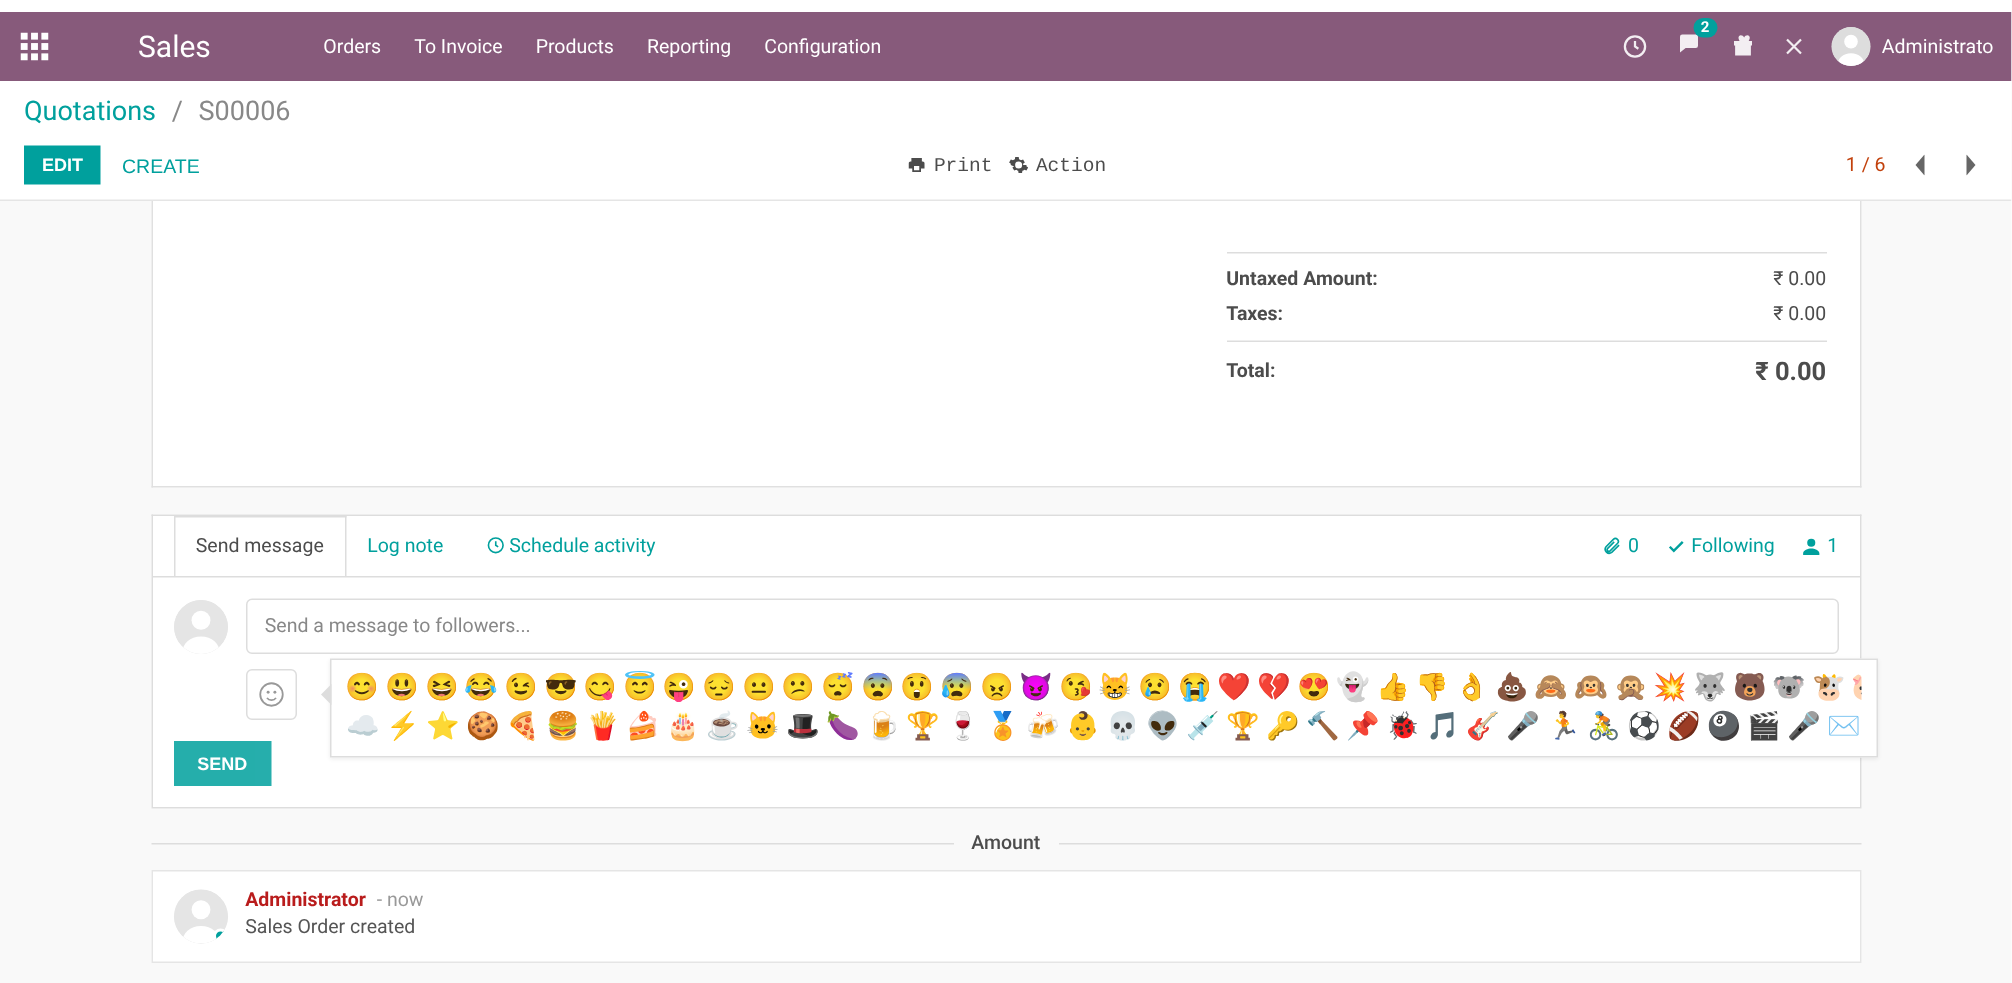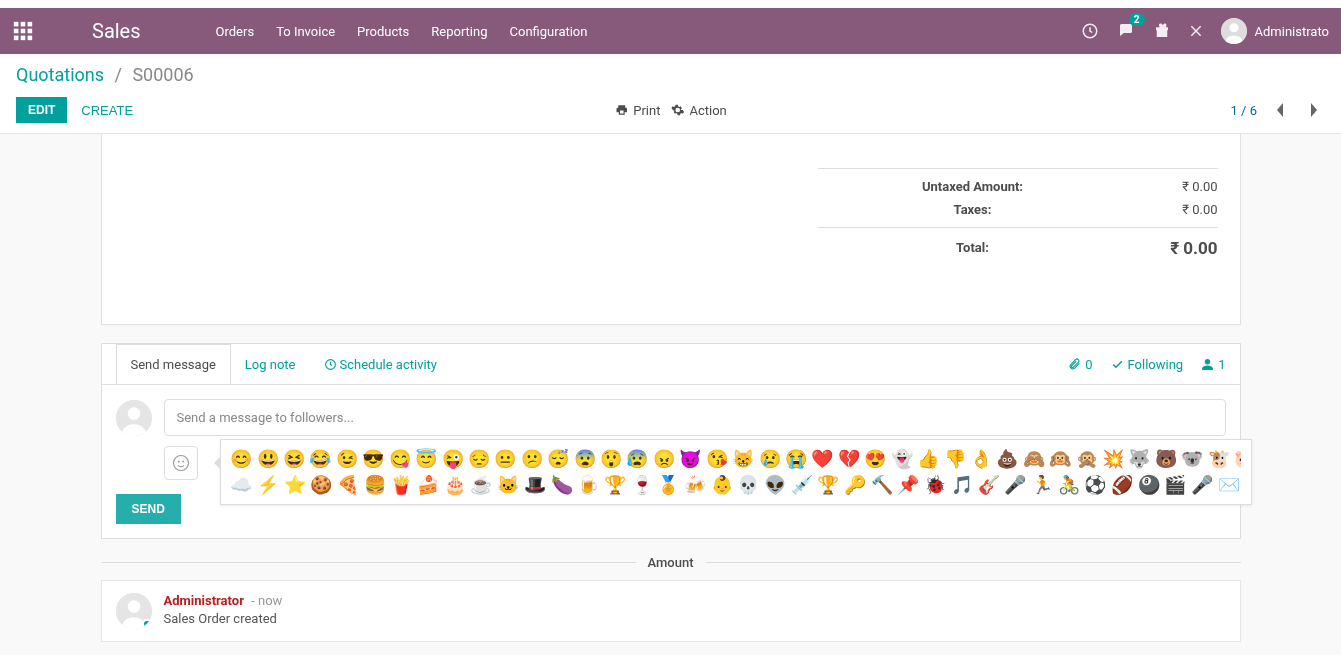--- a/index.html
+++ b/index.html
@@ -20,32 +20,32 @@
 .avatar-nav svg { width: 100%; height: 100%; }
 
 .control-panel { padding: 10px 16px 0 16px; border-bottom: 1px solid #e5e5e5; }
 .breadcrumb { font-size: 18px; margin-bottom: 12px; }
 .breadcrumb .bc-root { color: #00a09d; cursor: pointer; }
 .breadcrumb .bc-sep { color: #888; margin: 0 6px; }
 .breadcrumb .bc-current { color: #888; }
 .cp-row { display: flex; align-items: center; padding-bottom: 10px; }
 .btn-edit { background: #00a09d; color: #fff; border: none; padding: 6px 12px; font-size: 12px; font-weight: bold; cursor: pointer; margin-right: 14px; }
 .btn-create { color: #00a09d; background: none; border: none; font-size: 13px; cursor: pointer; }
-.cp-center { position: absolute; left: 50%; transform: translateX(-50%); display: flex; gap: 10px; }
+.cp-center { position: absolute; left: 50%; transform: translateX(-50%); display: flex; gap: 10px; font-family: Liberation Mono, monospace; }
 .cp-action { color: #4c4c4c; cursor: pointer; display: flex; align-items: center; gap: 5px; font-size: 13px; }
-.cp-right { margin-left: auto; display: flex; align-items: center; gap: 12px; color: #0369a1; }
+.cp-right { margin-left: auto; display: flex; align-items: center; gap: 12px; color: #c2410c; }
 .pager { font-size: 13px; }
 .pager-arrow { width: 22px; height: 22px; display: inline-flex; align-items: center; justify-content: center; cursor: pointer; color: #666; }
 
 .content { background: #f9f9f9; padding: 0 0 30px 0; min-height: 560px; }
 .record-sheet { max-width: 1140px; margin: 0 auto; background: #fff; border: 1px solid #e0e0e0; border-top: none; padding: 28px 22px 22px 400px; position: relative; }
 .totals { max-width: 400px; margin-left: auto; font-size: 13px; }
 .totals hr { border: none; border-top: 1px solid #ddd; margin: 6px 0; }
 .total-row { display: flex; justify-content: space-between; padding: 4px 0; }
-.total-row .label { font-weight: bold; text-align: center; flex: 1; padding-right: 30px; }
+.total-row .label { font-weight: bold; text-align: left; flex: 1; padding-right: 30px; }
 .total-row .value { min-width: 60px; text-align: right; }
 .total-row.grand .value { font-size: 17px; font-weight: bold; }
 .total-row.grand .label { padding-top: 2px; }
 
 .chatter { max-width: 1140px; margin: 18px auto 0 auto; }
 .chatter-topbar { display: flex; align-items: center; background: #fff; border: 1px solid #ddd; border-bottom: none; padding: 0 14px; }
 .chatter-tab { padding: 12px 14px; font-size: 13px; cursor: pointer; color: #00a09d; }
 .chatter-tab.active { color: #4c4c4c; border: 1px solid #ddd; border-bottom: 1px solid #fff; margin-bottom: -1px; background: #fff; }
 .chatter-right { margin-left: auto; display: flex; align-items: center; gap: 18px; color: #00a09d; font-size: 13px; }
 .chatter-right span { cursor: pointer; display: inline-flex; align-items: center; gap: 4px; }

